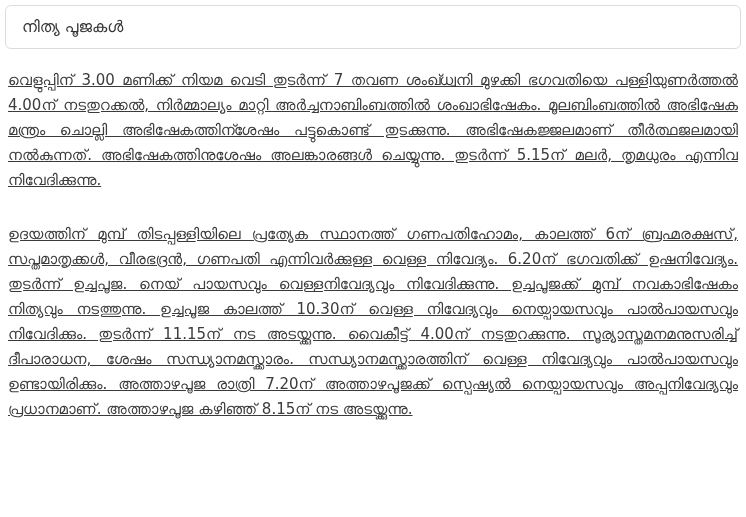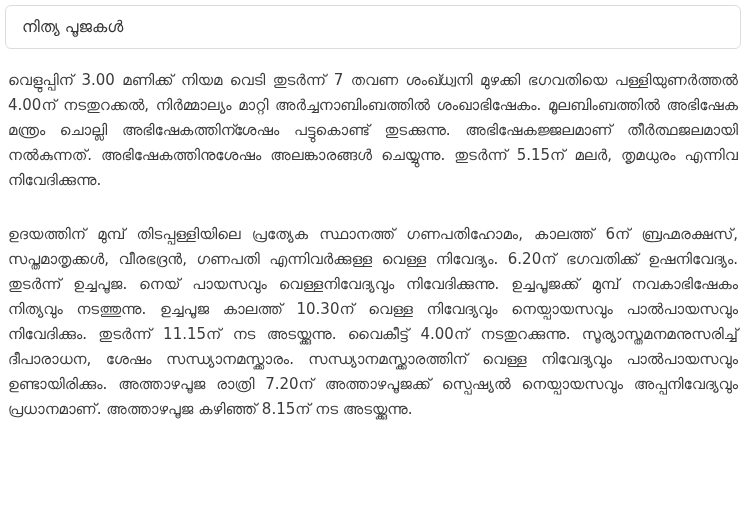--- a/index.html
+++ b/index.html
@@ -32,20 +32,21 @@
   .content {
     padding: 19px 8px 0 8px;
   }
   .content p {
     margin: 0 0 29px 0;
     font-size: 15px;
     line-height: 25px;
     color: #3b3b3b;
     text-align: justify;
     text-justify: inter-word;
+    text-decoration: underline;
   }
 </style>
 </head>
 <body>
 
 <div class="page">
 
   <div class="title-box">
     <h1 class="title">നിത്യ പൂജകൾ</h1>
   </div>

